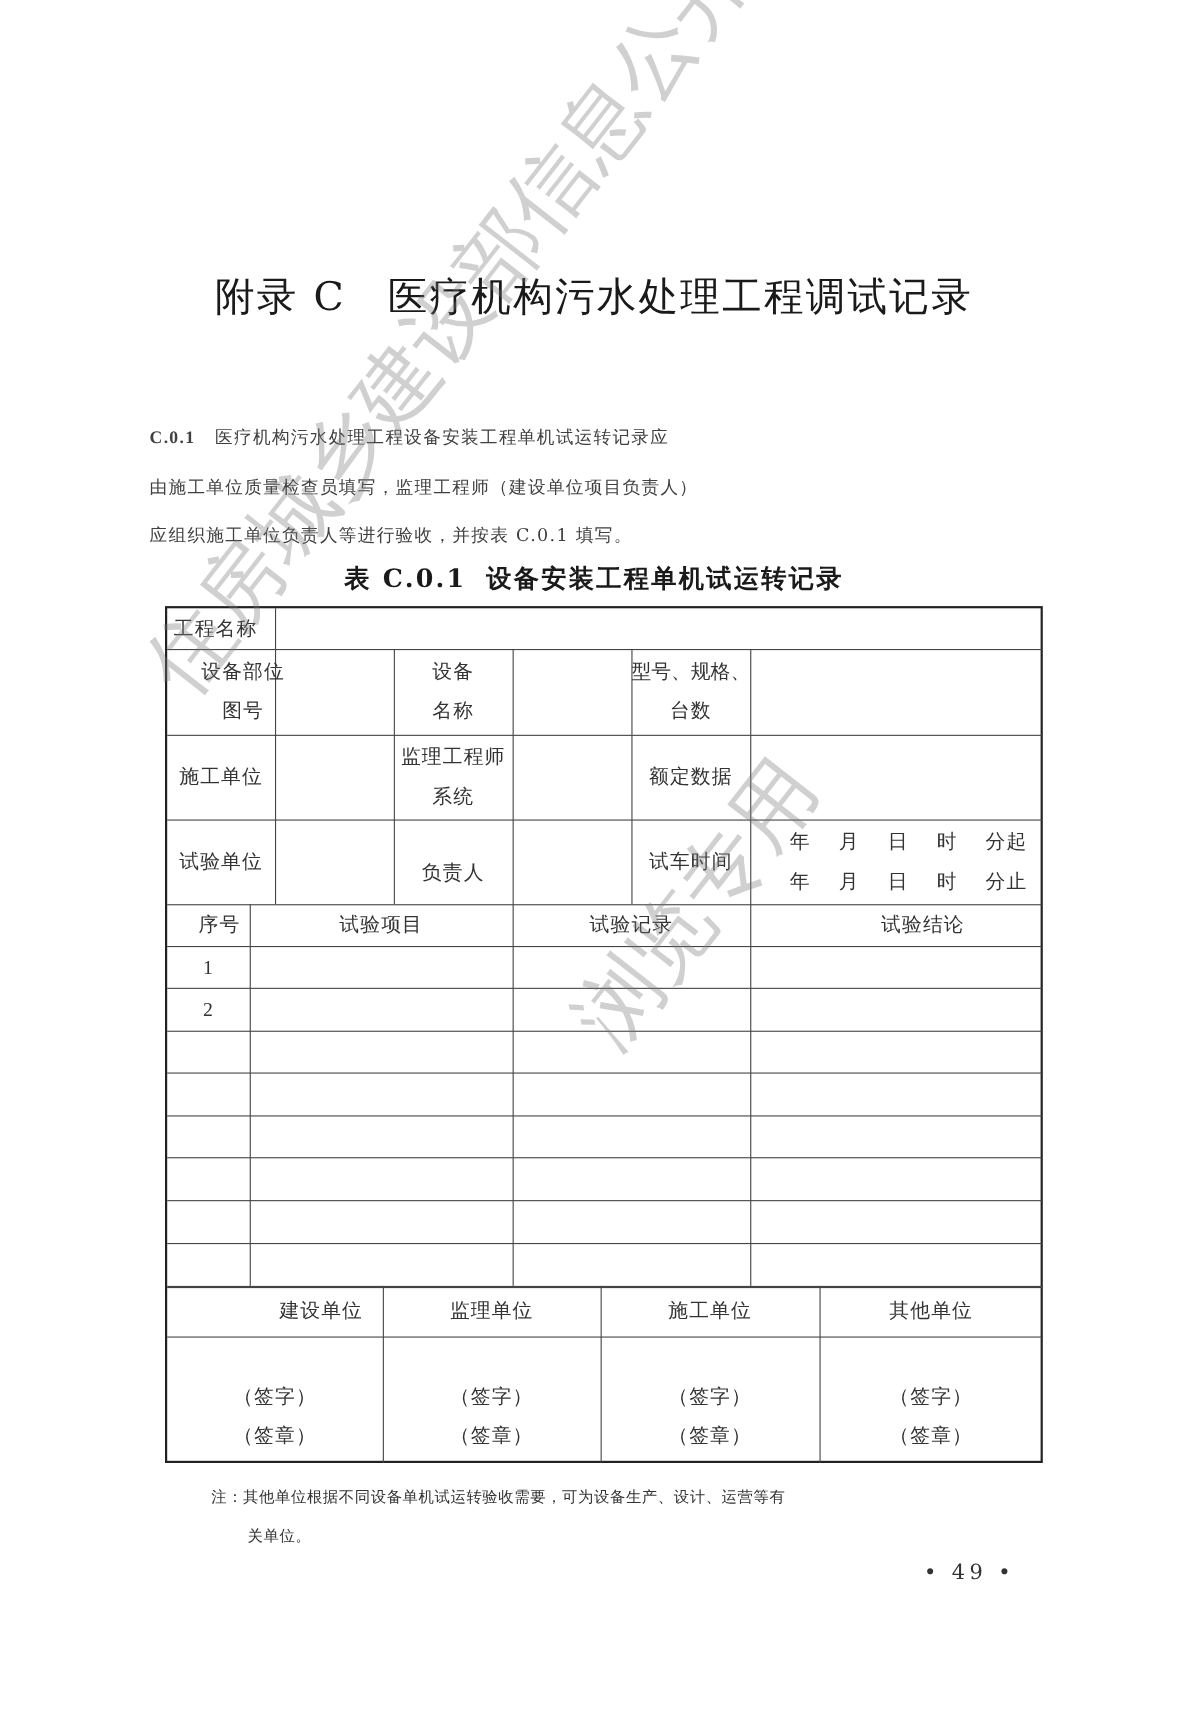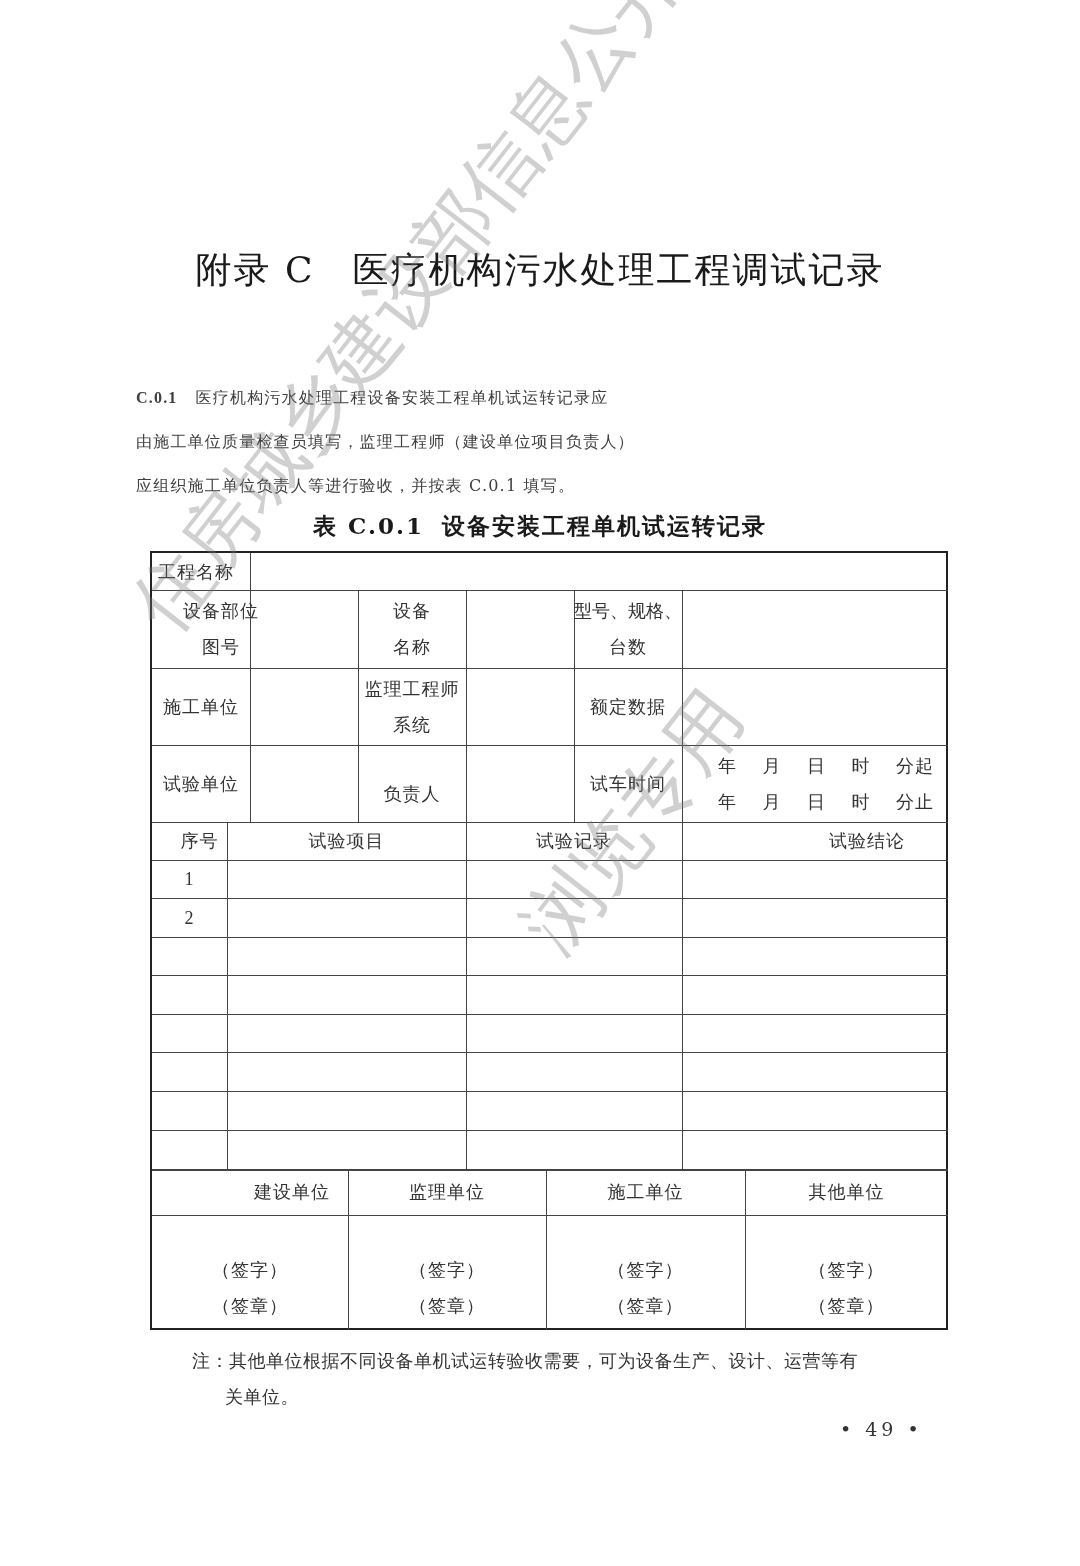--- a/index.html
+++ b/index.html
@@ -25,21 +25,21 @@
     .hl { position: absolute; height: 0; border-top: 1.5px solid #444; }
     .vl { position: absolute; width: 0; border-left: 1.5px solid #444; }
     .cell {
       position: absolute; display: flex; align-items: center; justify-content: center; text-align: center;
       font-size: 18px; line-height: 36px; color: #333; letter-spacing: 1px;
     }
     .cell.left { justify-content: flex-start; padding-left: 6px; }
     .cell .stack { display: flex; flex-direction: column; align-items: center; }
     .time-grid { display: flex; flex-direction: column; width: 100%; padding: 0 14px 0 36px; box-sizing: border-box; }
     .time-row { display: flex; justify-content: space-between; }
-    .note { left: 192px; width: 760px; top: 1343px; font-size: 18px; line-height: 36px; color: #333; letter-spacing: 0.5px; }
+    .note { left: 192px; width: 760px; top: 1343px; font-size: 14px; line-height: 36px; color: #333; letter-spacing: 0.5px; }
     .note .cont { padding-left: 33px; display: block; }
     .pageno { left: 840px; top: 1418px; font-size: 19px; color: #333; letter-spacing: 4px; }
     .watermark { position: absolute; color: rgba(120,120,120,0.35); font-family: "DejaVu Serif", serif; white-space: nowrap; pointer-events: none; }
   </style>
 </head>
 <body>
 
 <div class="abs title">附录 C　医疗机构污水处理工程调试记录</div>
 
 <div class="abs para" style="top:376px;">
@@ -138,21 +138,21 @@
         <span>日</span>
         <span>时</span>
         <span>分止</span>
       </div>
     </div>
   </div>
 
   <div class="cell" style="left:0;top:269px;width:75px;height:38px;margin-left:10px;">序号</div>
   <div class="cell" style="left:75px;top:269px;width:239px;height:38px;">试验项目</div>
   <div class="cell" style="left:314px;top:269px;width:216px;height:38px;">试验记录</div>
-  <div class="cell" style="left:530px;top:269px;width:314px;height:38px;margin-left:28px;">试验结论</div>
+  <div class="cell" style="left:530px;top:269px;width:314px;height:38px;">试验结论</div>
 
   <div class="cell" style="left:0;top:307px;width:75px;height:38px;font-family:'Liberation Serif',serif;">1</div>
   <div class="cell" style="left:0;top:345px;width:75px;height:39px;font-family:'Liberation Serif',serif;">2</div>
   <div class="cell" style="left:75px;top:307px;width:239px;height:309px;"></div>
   <div class="cell" style="left:314px;top:307px;width:216px;height:309px;"></div>
   <div class="cell" style="left:530px;top:307px;width:266px;height:309px;"></div>
 
   <div class="cell" style="left:0;top:616px;width:196px;height:46px;margin-left:42px;">建设单位</div>
   <div class="cell" style="left:196px;top:616px;width:198px;height:46px;">监理单位</div>
   <div class="cell" style="left:394px;top:616px;width:199px;height:46px;">施工单位</div>

